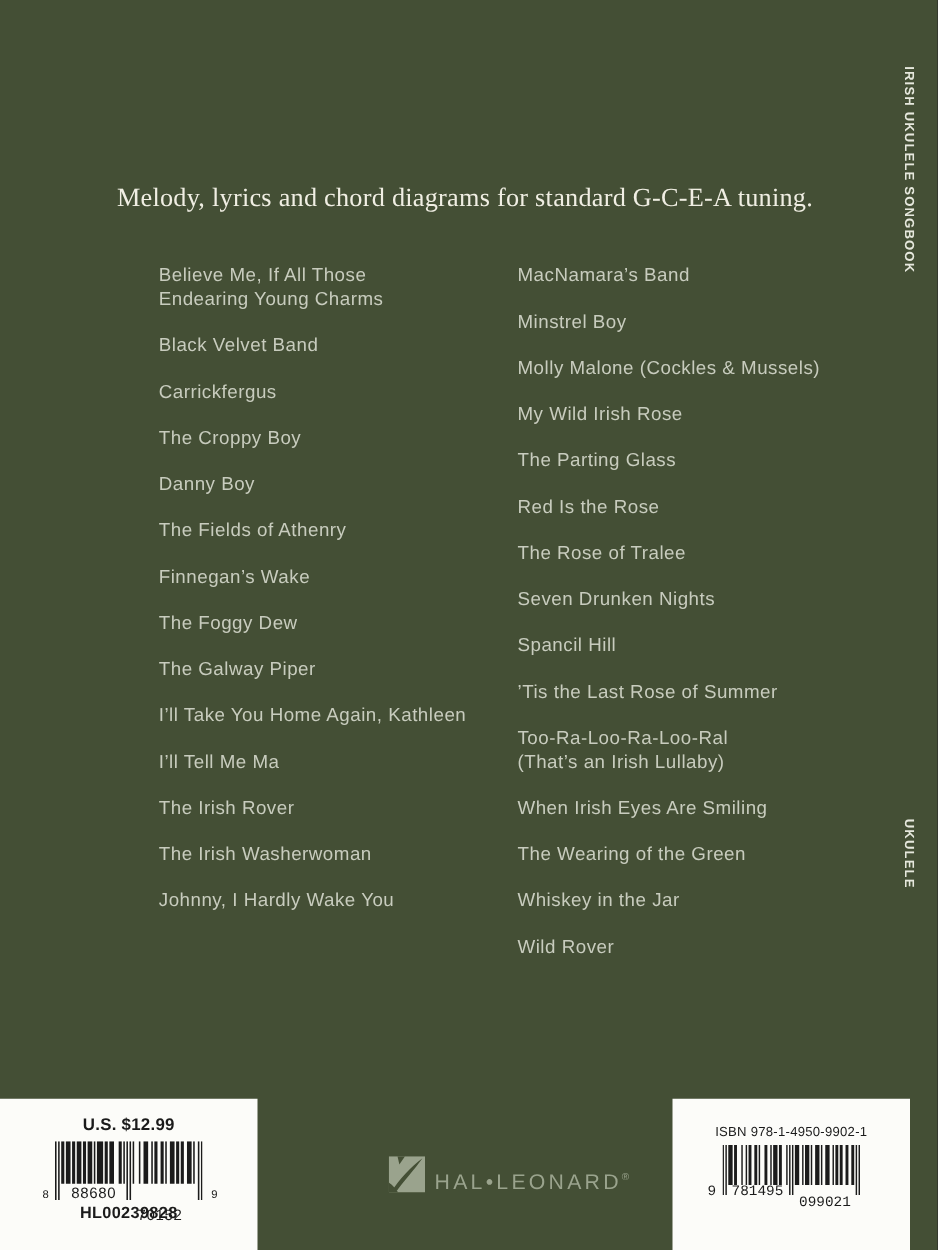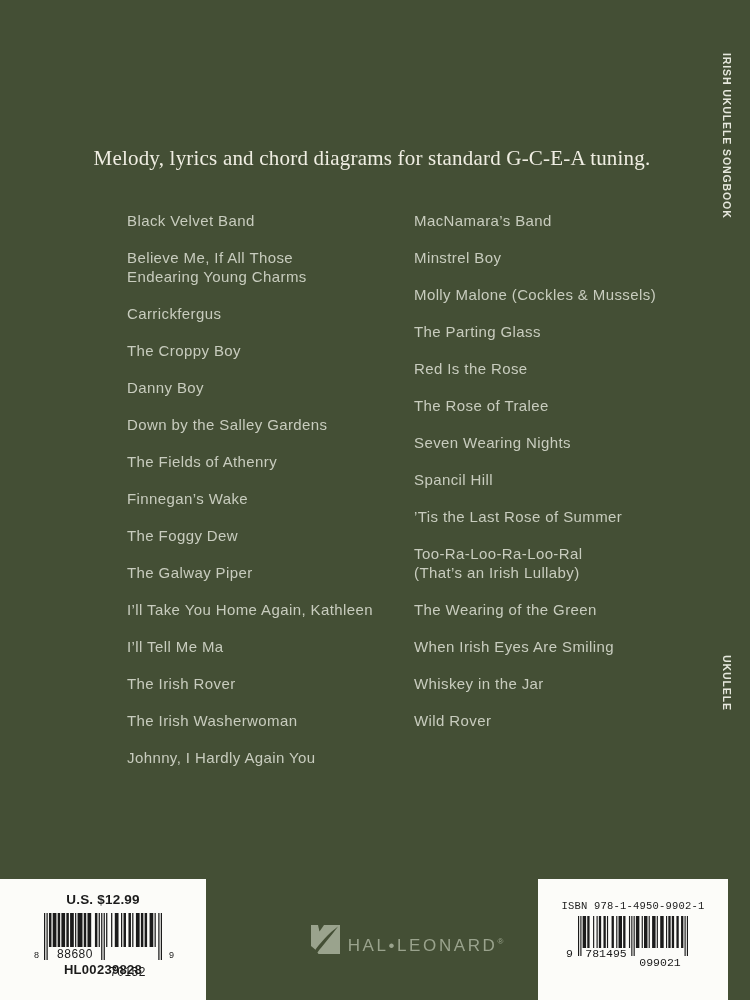--- a/index.html
+++ b/index.html
@@ -22,21 +22,21 @@
   .spine-title{top:53px;}
   .spine-cat{top:655px;}
   
   .box{position:absolute;top:879px;height:145px;background:var(--box-bg,#FCFCF9);}
   .box-left{left:0;width:206px;}
   .box-right{left:538px;width:190px;}
   .price{margin:13px 0 0;text-align:center;font-size:13.5px;font-weight:bold;
          color:var(--ink,#1B1B1B);letter-spacing:.2px;}
   .catalog{margin-top:2px;text-align:center;font-size:13px;font-weight:bold;
            color:var(--ink,#1B1B1B);letter-spacing:.3px;}
-  .isbn{margin:21px 0 0;text-align:center;font-family:Liberation Mono, monospace;
+  .isbn{margin:21px 0 0;text-align:center;font-family:Liberation Sans, sans-serif;
         font-size:10.5px;color:var(--ink,#1B1B1B);letter-spacing:.2px;}
   
   .bc{position:relative;margin:0 auto;}
   .upc{width:118px;height:47px;margin-top:6px;}
   .ean{width:110px;height:46px;margin-top:4px;}
   .bc svg{position:absolute;left:0;top:0;}
   .bc svg rect{fill:var(--ink,#1B1B1B);}
   .bd{position:absolute;color:var(--ink,#1B1B1B);}
   .upc .bd{font-size:12px;letter-spacing:.5px;}
   .upc .lead{left:-10px;top:37px;font-size:9px;letter-spacing:0;}
@@ -55,51 +55,51 @@
   .logo-text .reg{font-size:8px;vertical-align:7px;letter-spacing:0;}
 </style>
 </head>
 <body>
 
 <div class="page">
 
   <div class="tagline">Melody, lyrics and chord diagrams for standard G-C-E-A tuning.</div>
 
   <div class="songs songs-left">
-      <div class="song">Black Velvet Band</div>
       <div class="song">Believe Me, If All Those
 Endearing Young Charms</div>
+      <div class="song">Black Velvet Band</div>
       <div class="song">Carrickfergus</div>
       <div class="song">The Croppy Boy</div>
       <div class="song">Danny Boy</div>
-      <div class="song">Down by the Salley Gardens</div>
       <div class="song">The Fields of Athenry</div>
       <div class="song">Finnegan’s Wake</div>
       <div class="song">The Foggy Dew</div>
       <div class="song">The Galway Piper</div>
       <div class="song">I’ll Take You Home Again, Kathleen</div>
       <div class="song">I’ll Tell Me Ma</div>
       <div class="song">The Irish Rover</div>
       <div class="song">The Irish Washerwoman</div>
-      <div class="song">Johnny, I Hardly Again You</div>
+      <div class="song">Johnny, I Hardly Wake You</div>
     </div>
   <div class="songs songs-right">
       <div class="song">MacNamara’s Band</div>
       <div class="song">Minstrel Boy</div>
       <div class="song">Molly Malone (Cockles &amp; Mussels)</div>
+      <div class="song">My Wild Irish Rose</div>
       <div class="song">The Parting Glass</div>
       <div class="song">Red Is the Rose</div>
       <div class="song">The Rose of Tralee</div>
-      <div class="song">Seven Wearing Nights</div>
+      <div class="song">Seven Drunken Nights</div>
       <div class="song">Spancil Hill</div>
       <div class="song">’Tis the Last Rose of Summer</div>
       <div class="song">Too-Ra-Loo-Ra-Loo-Ral
 (That’s an Irish Lullaby)</div>
+      <div class="song">When Irish Eyes Are Smiling</div>
       <div class="song">The Wearing of the Green</div>
-      <div class="song">When Irish Eyes Are Smiling</div>
       <div class="song">Whiskey in the Jar</div>
       <div class="song">Wild Rover</div>
     </div>
 
   <div class="spine spine-title">IRISH UKULELE SONGBOOK</div>
   <div class="spine spine-cat">UKULELE</div>
 
   <div class="box box-left">
     <div class="price">U.S. $12.99</div>
     <div class="bc upc">

